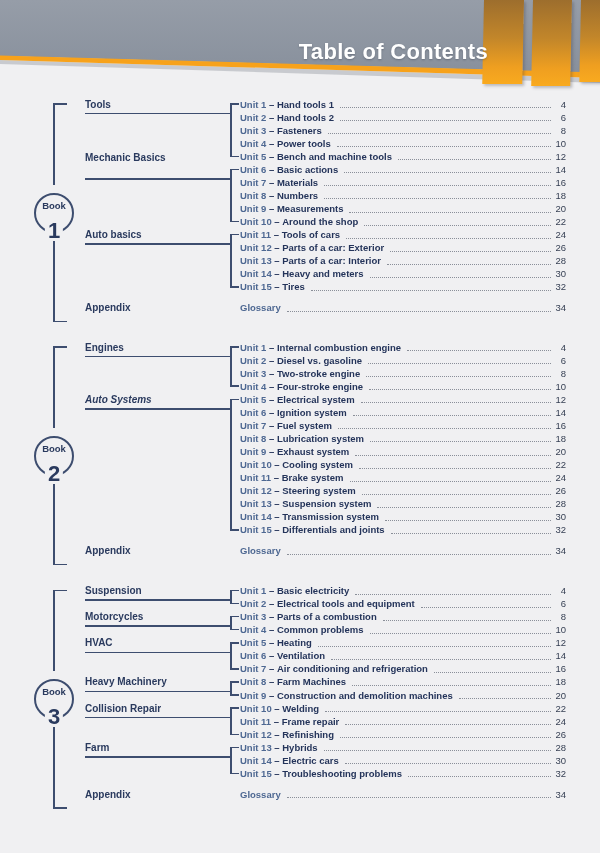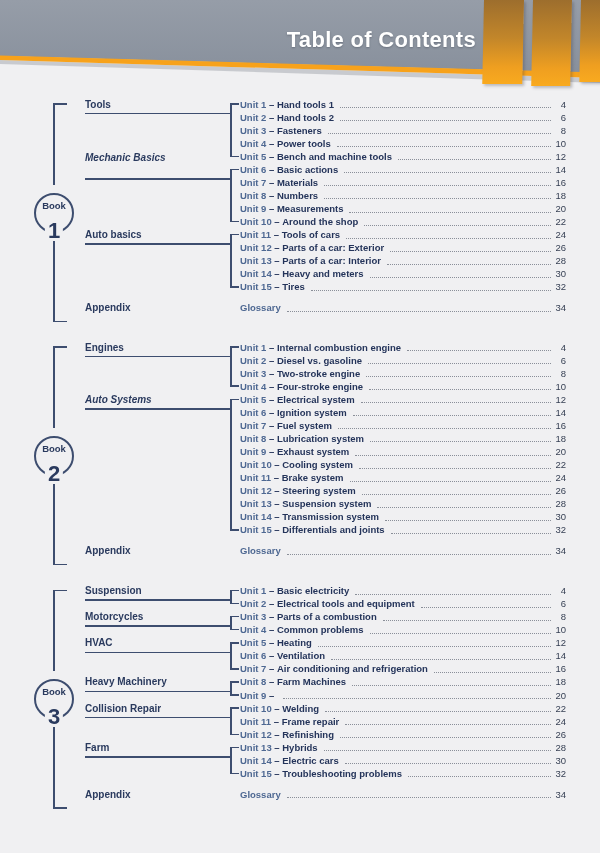--- a/index.html
+++ b/index.html
@@ -29,21 +29,21 @@
     background:linear-gradient(180deg,#9d6e2d 0%,#c2862a 45%,#ef9f20 80%,#f9aa1f 100%);
     transform:skewX(-1.2deg);transform-origin:50% 0;
     box-shadow:2px 2px 3px rgba(60,60,70,.30);
   }
   .spine-1{left:484px;width:40px;height:84px;}
   .spine-2{left:533px;width:39px;height:86px;}
   .spine-3{left:581px;width:22px;height:82px;}
   .page-title{
     position:absolute;left:0;top:27px;width:476px;z-index:5;
     text-align:right;font-size:22px;font-weight:bold;color:#ffffff;
-    letter-spacing:.3px;text-shadow:0 1px 2px rgba(40,45,60,.35);margin:0;
+    letter-spacing:.3px;text-shadow:0 1px 2px rgba(40,45,60,.35);margin:12px;
   }
   
   .hline,.vline{position:absolute;background:#3d4d6f;}
   .hline{height:1.5px;}
   .vline{width:1.5px;}
   
   .cat-label{
     position:absolute;left:85px;font-size:10px;line-height:13px;
     font-weight:bold;color:#2a3a5e;white-space:nowrap;
   }
@@ -112,21 +112,21 @@
         <span class="leader"></span>
         <span class="page-no">10</span>
       </div>
       <div class="toc-row" style="top: 149.78px;">
         <span class="unit-no">Unit 5</span>
         <span class="unit-dash"> – </span>
         <span class="unit-title">Bench and machine tools</span>
         <span class="leader"></span>
         <span class="page-no">12</span>
       </div>
-      <div class="cat-label" style="top: 151px; font-style: italic;">Mechanic Basics</div>
+      <div class="cat-label" style="top: 151px;">Mechanic Basics</div>
       <div class="hline" style="left: 85px; top: 178.1px; width: 146.5px;"></div>
       <div class="vline" style="left: 230px; top: 168.6px; height: 53.78px;"></div>
       <div class="hline" style="left: 230px; top: 168.6px; width: 9px;"></div>
       <div class="hline" style="left: 230px; top: 220.88px; width: 9px;"></div>
       <div class="toc-row" style="top: 162.85px;">
         <span class="unit-no">Unit 6</span>
         <span class="unit-dash"> – </span>
         <span class="unit-title">Basic actions</span>
         <span class="leader"></span>
         <span class="page-no">14</span>
@@ -416,20 +416,21 @@
       <div class="toc-row" style="top: 675.49px;">
         <span class="unit-no">Unit 8</span>
         <span class="unit-dash"> – </span>
         <span class="unit-title">Farm Machines</span>
         <span class="leader"></span>
         <span class="page-no">18</span>
       </div>
       <div class="toc-row" style="top: 688.56px;">
         <span class="unit-no">Unit 9</span>
         <span class="unit-dash"> – </span>
+        <span class="unit-title">Construction and demolition machines</span>
         <span class="leader"></span>
         <span class="page-no">20</span>
       </div>
       <div class="cat-label" style="top: 701.63px;">Collision Repair</div>
       <div class="hline" style="left: 85px; top: 716.88px; width: 146.5px;"></div>
       <div class="vline" style="left: 230px; top: 707.38px; height: 27.64px;"></div>
       <div class="hline" style="left: 230px; top: 707.38px; width: 9px;"></div>
       <div class="hline" style="left: 230px; top: 733.52px; width: 9px;"></div>
       <div class="toc-row" style="top: 701.63px;">
         <span class="unit-no">Unit 10</span>

